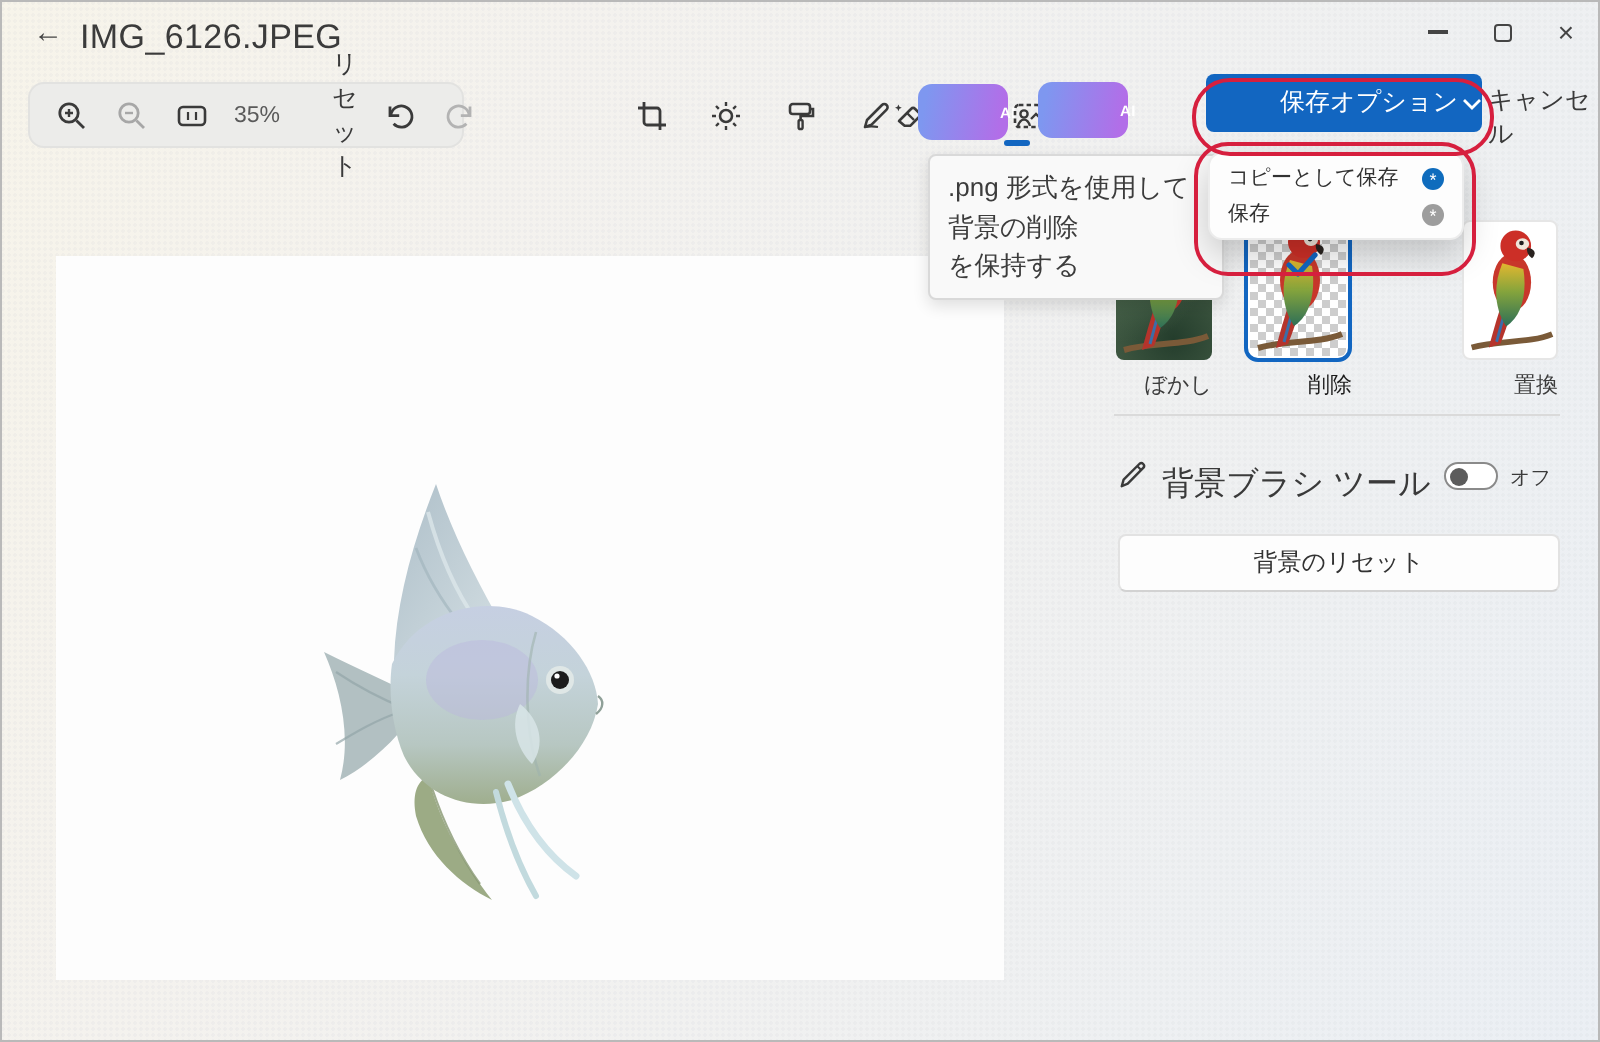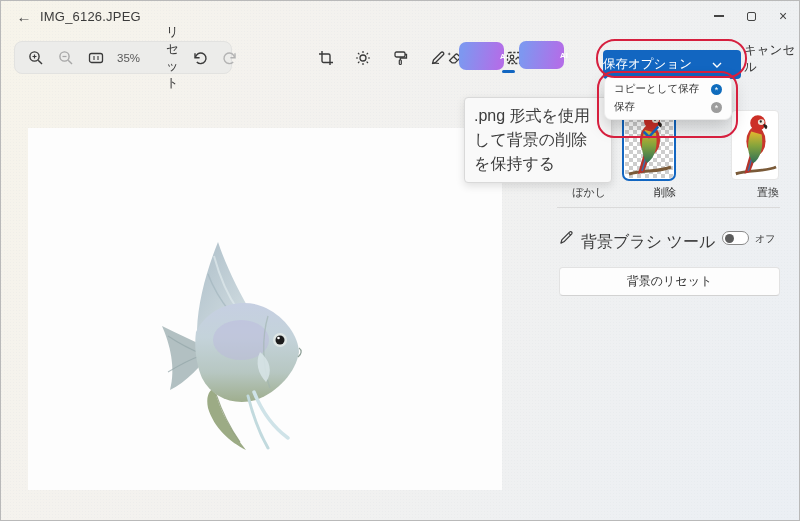--- a/index.html
+++ b/index.html
@@ -9,21 +9,21 @@
     position:relative; width:800px; height:521px;
     background:
       radial-gradient(rgba(190,195,205,0.10) 1px, transparent 1px),
       linear-gradient(115deg,#f7f4ea 0%,#f4f2ee 28%,#f1f1f0 55%,#ebeff4 100%);
     background-size:3px 3px,100% 100%;
     outline:1px solid #b9b9b9; outline-offset:-1px;
   }
   
   .titlebar{ position:absolute; left:0; top:0; width:800px; height:32px; }
   .back-btn{ position:absolute; left:12px; top:5px; width:24px; height:22px; display:flex; align-items:center; justify-content:center; font-size:15px; color:#444; border-radius:4px; }
-  .win-title{ position:absolute; left:40px; top:9px; font-size:13px; color:#3b3b3b; letter-spacing:.2px; }
+  .win-title{ position:absolute; left:40px; top:9px; font-size:17px; color:#3b3b3b; letter-spacing:.2px; }
   .cap-btn{ position:absolute; top:0; width:30px; height:32px; display:flex; align-items:center; justify-content:center; color:#444; }
   .cap-min{ left:704px; } .cap-max{ left:736px; } .cap-close{ left:768px; font-size:14px; }
   .min-glyph{ width:10px; height:1.4px; background:#444; }
   .max-glyph{ width:9px; height:9px; border:1.3px solid #444; border-radius:2px; }
   
   .tool-pill{
     position:absolute; left:14px; top:41px; width:218px; height:33px;
     background:#ececea; border:1px solid #e2e2e0; border-radius:8px;
     display:flex; align-items:center; padding:0 12px; gap:13px;
   }
@@ -35,37 +35,36 @@
   .center-icons{ position:absolute; top:50px; height:18px; }
   .c-ic{ position:absolute; top:0; width:17px; height:17px; }
   .ai-badge{
     position:absolute; width:20px; height:28px; border-radius:7px;
     background:linear-gradient(100deg,#7e97f0 10%,#b26ee8 90%);
     color:#fff; font-size:7.5px; font-weight:bold;
     display:flex; align-items:center; justify-content:center; letter-spacing:.3px;padding-left:45px;
   }
   .active-underline{ position:absolute; left:502px; top:70px; width:13px; height:2.6px; border-radius:2px; background:#1266c1; }
   .save-btn{
-    position:absolute; left:603px; top:50px; width:138px; height:29px;
+    position:absolute; left:603px; top:37px; width:138px; height:29px;
     background:#1266c1; border-radius:4px; color:#fff;
-    display:flex; align-items:center; justify-content:flex-start; gap:20px;
+    display:flex; align-items:center; justify-content:flex-end; gap:2px;
     font-size:12.5px; cursor:pointer;
   }
   .cancel-btn{
     position:absolute; left:744px; top:44px; width:54px; height:29px;
     display:flex; align-items:center; justify-content:center;
     font-size:12.5px; color:#3a3a3a; border-radius:4px;
   }
   
   .tooltip{
     position:absolute; left:464px; top:77px; width:148px; z-index:9;
     background:#f9f9f9; border:1px solid #d9d9d9; border-radius:4px;
-    padding:6px 9px; font-size:16px; line-height:1.5; color:#3c3c3c;
+    padding:6px 9px; font-size:13px; line-height:1.5; color:#3c3c3c;
     box-shadow:0 3px 8px rgba(0,0,0,.12);
-    margin-top:20px;
   }
   
   .save-menu{
     position:absolute; left:604px; top:76px; width:128px; z-index:10;
     background:#fdfdfd; border:1px solid #ececec; border-radius:7px;
     box-shadow:0 7px 18px rgba(0,0,0,.20); padding:3px 0;
   }
   .menu-item{ height:18px; display:flex; align-items:center; justify-content:space-between; padding:0 9px; font-size:10.5px; color:#323232; cursor:pointer; }
   .info-dot{ width:11px; height:11px; border-radius:50%; display:flex; align-items:center; justify-content:center; color:#fff; font-size:9px; line-height:1; padding-top:3px; }
   .info-blue{ background:#0f6cbd; } .info-gray{ background:#9d9d9d; }

